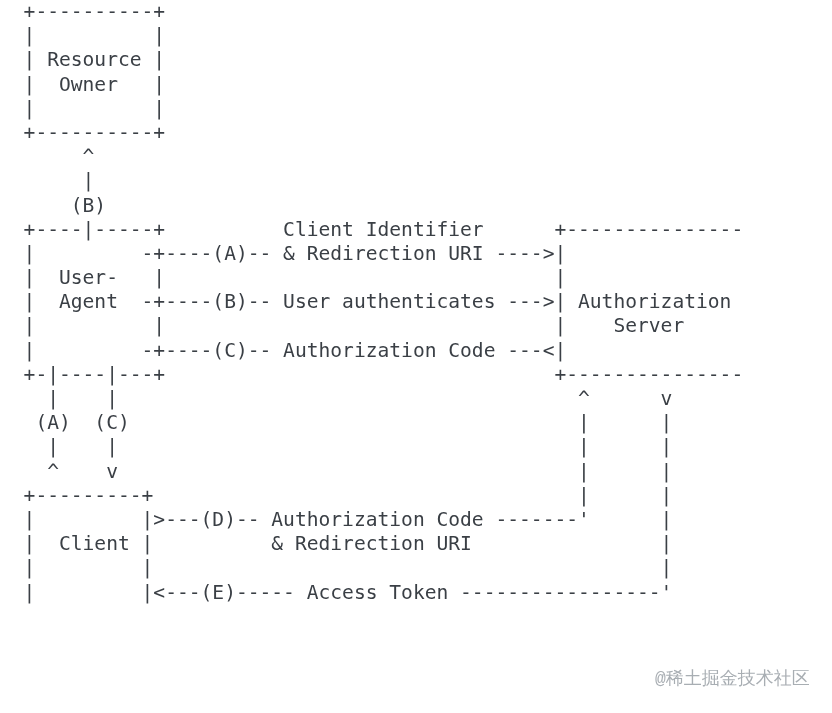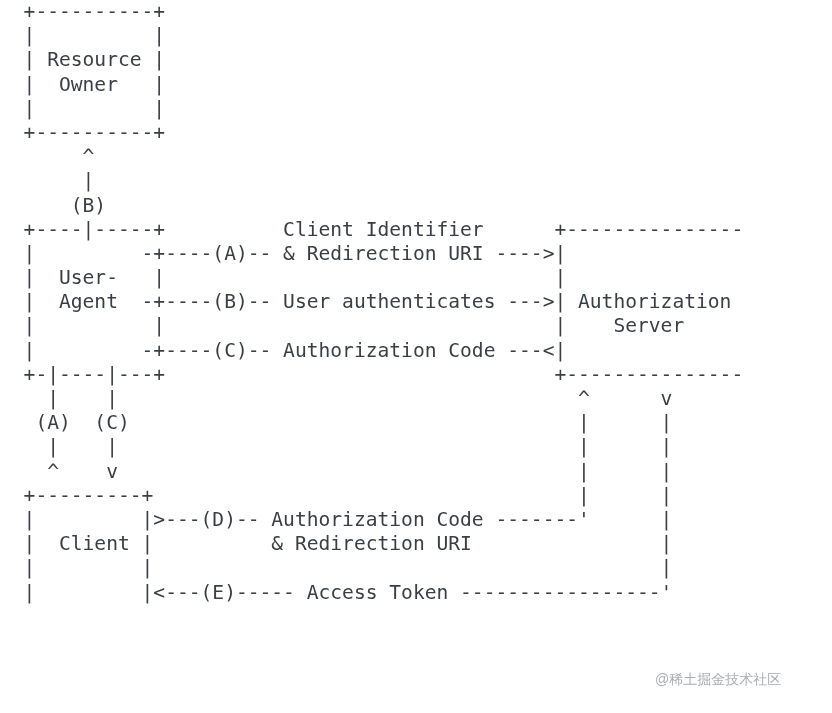--- a/index.html
+++ b/index.html
@@ -29,22 +29,22 @@
     -webkit-font-smoothing: antialiased;
   }
   #ascii-art .row {
     display: block;
     height: 24.2px;
   }
   #watermark {
     position: absolute;
     left: 655px;
     top: 668px;
-    font-family: Liberation Sans, sans-serif;
-    font-size: 14px;
+    font-family: Liberation Mono, monospace;
+    font-size: 18px;
     line-height: 22px;
     color: #9aa0a6;
     opacity: 0.85;
     white-space: pre;
     pointer-events: none;
   }
 </style>
 </head>
 <body>
 

